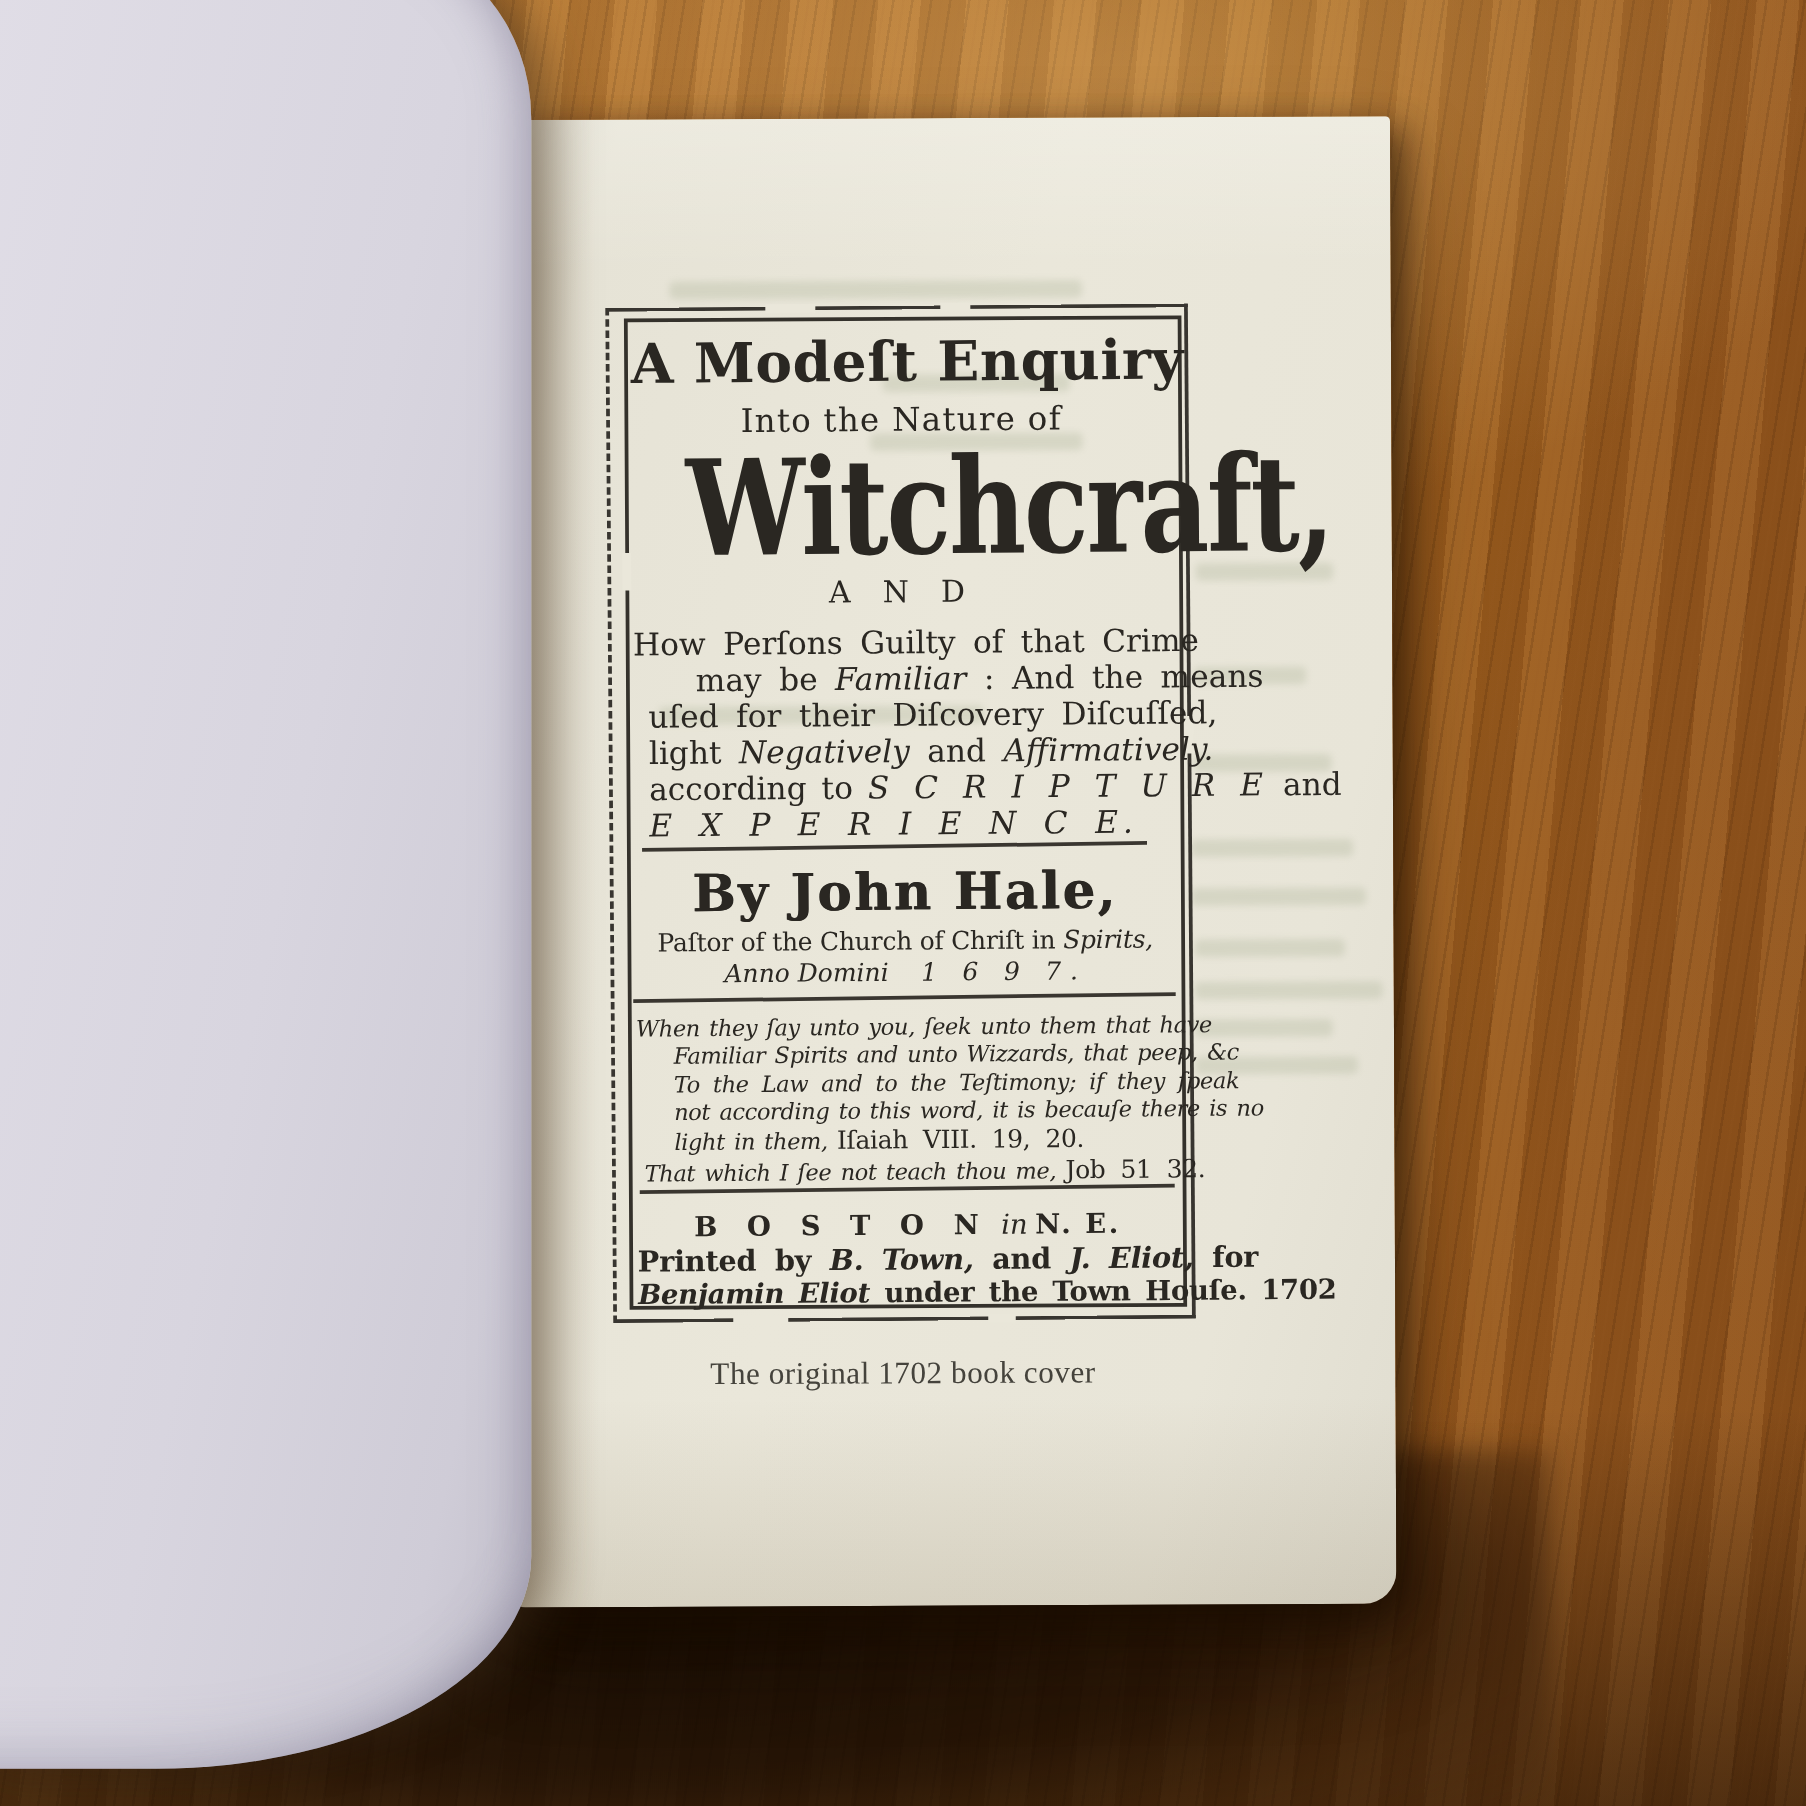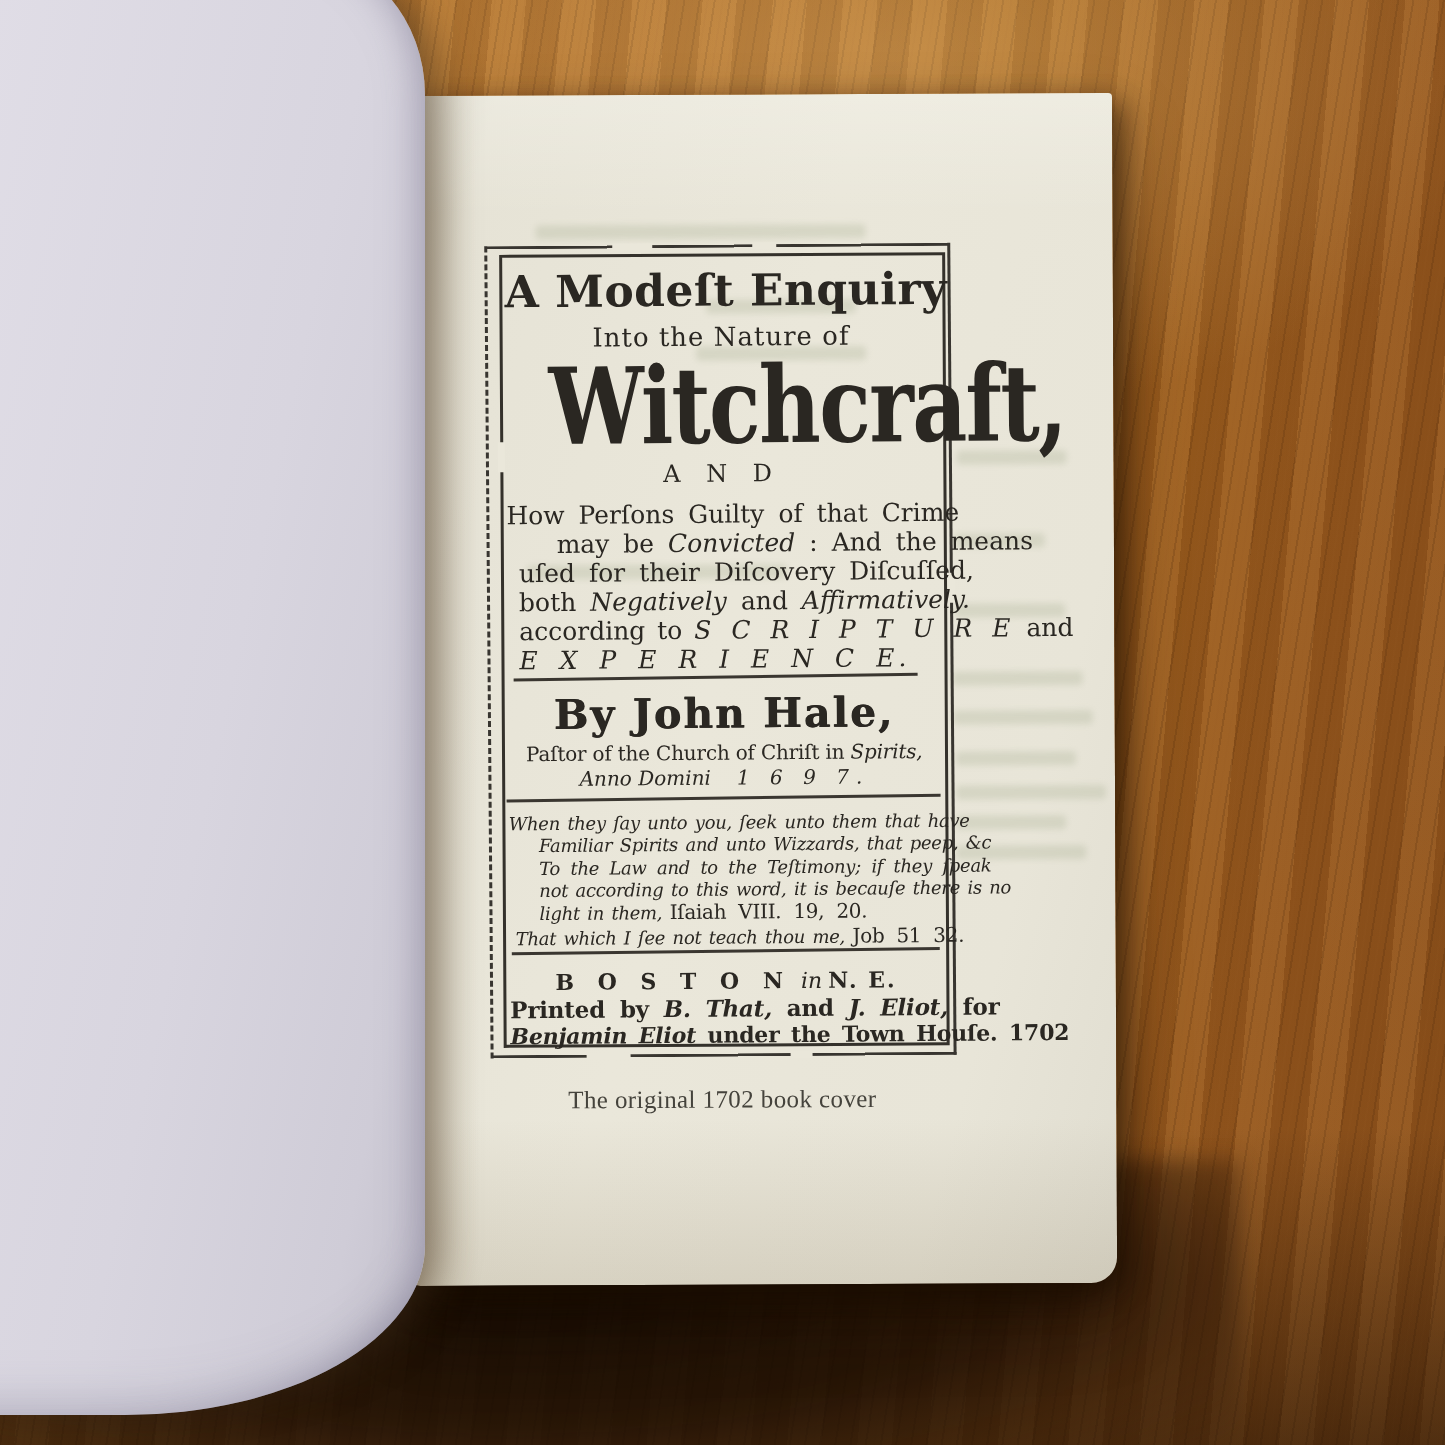--- a/index.html
+++ b/index.html
@@ -126,23 +126,23 @@
       <div class="gap" style="right:-2px;top:330px;width:7px;height:30px;"></div>
       <div class="gap" style="bottom:-2px;left:96px;width:44px;height:7px;"></div>
       <div class="gap" style="bottom:-2px;left:300px;width:22px;height:7px;"></div>
 
       <div class="line t1">A Modeſt Enquiry</div>
       <div class="line t2">Into the Nature of</div>
       <div class="line t3">Witchcraft,</div>
       <div class="line and">A N D</div>
 
       <div class="line st st1">How Perſons Guilty of that Crime</div>
-      <div class="line st st2"><span>may be </span><span class="it">Convicted</span><span> : And the means</span></div>
+      <div class="line st st2"><span>may be </span><span class="it">Familiar</span><span> : And the means</span></div>
       <div class="line st st3">uſed for their Diſcovery Diſcuſſed,</div>
-      <div class="line st st4"><span>both </span><span class="it">Negatively</span><span> and </span><span class="it">Affirmatively.</span></div>
+      <div class="line st st4"><span>light </span><span class="it">Negatively</span><span> and </span><span class="it">Affirmatively.</span></div>
       <div class="line st st5"><span>according to </span><span class="it spaced">S C R I P T U R E</span><span> and</span></div>
       <div class="line st st6"><span class="it spaced">E X P E R I E N C E.</span></div>
 
       <div class="rule r1"></div>
 
       <div class="line by">By John Hale,</div>
       <div class="line pastor"><span>Paſtor of the Church of Chriſt in </span><span class="it">Spirits,</span></div>
       <div class="line anno"><span>Anno Domini</span><span class="num">1 6 9 7.</span></div>
 
       <div class="rule r2"></div>
@@ -150,21 +150,21 @@
       <div class="line ep ep1">When they ſay unto you, ſeek unto them that have</div>
       <div class="line ep ep2">Familiar Spirits and unto Wizzards, that peep, &amp;c</div>
       <div class="line ep ep3">To the Law and to the Teſtimony; if they ſpeak</div>
       <div class="line ep ep4">not according to this word, it is becauſe there is no</div>
       <div class="line ep ep5"><span>light in them, </span><span class="rom">Iſaiah VIII. 19, 20.</span></div>
       <div class="line ep ep6"><span>That which I ſee not teach thou me, </span><span class="rom">Job 51 32.</span></div>
 
       <div class="rule r3"></div>
 
       <div class="line boston"><span class="bsp">B O S T O N</span><span class="bin">in</span><span class="bne">N. E.</span></div>
-      <div class="line imp2"><span>Printed by </span><span class="it">B. That,</span><span> and </span><span class="it">J. Eliot,</span><span> for</span></div>
+      <div class="line imp2"><span>Printed by </span><span class="it">B. Town,</span><span> and </span><span class="it">J. Eliot,</span><span> for</span></div>
       <div class="line imp3"><span class="it">Benjamin Eliot</span><span> under the Town Houſe. 1702</span></div>
     </div>
 
     <div class="caption">The original 1702 book cover</div>
   </div>
 
   <div class="page-left"></div>
 
 </div>
 

